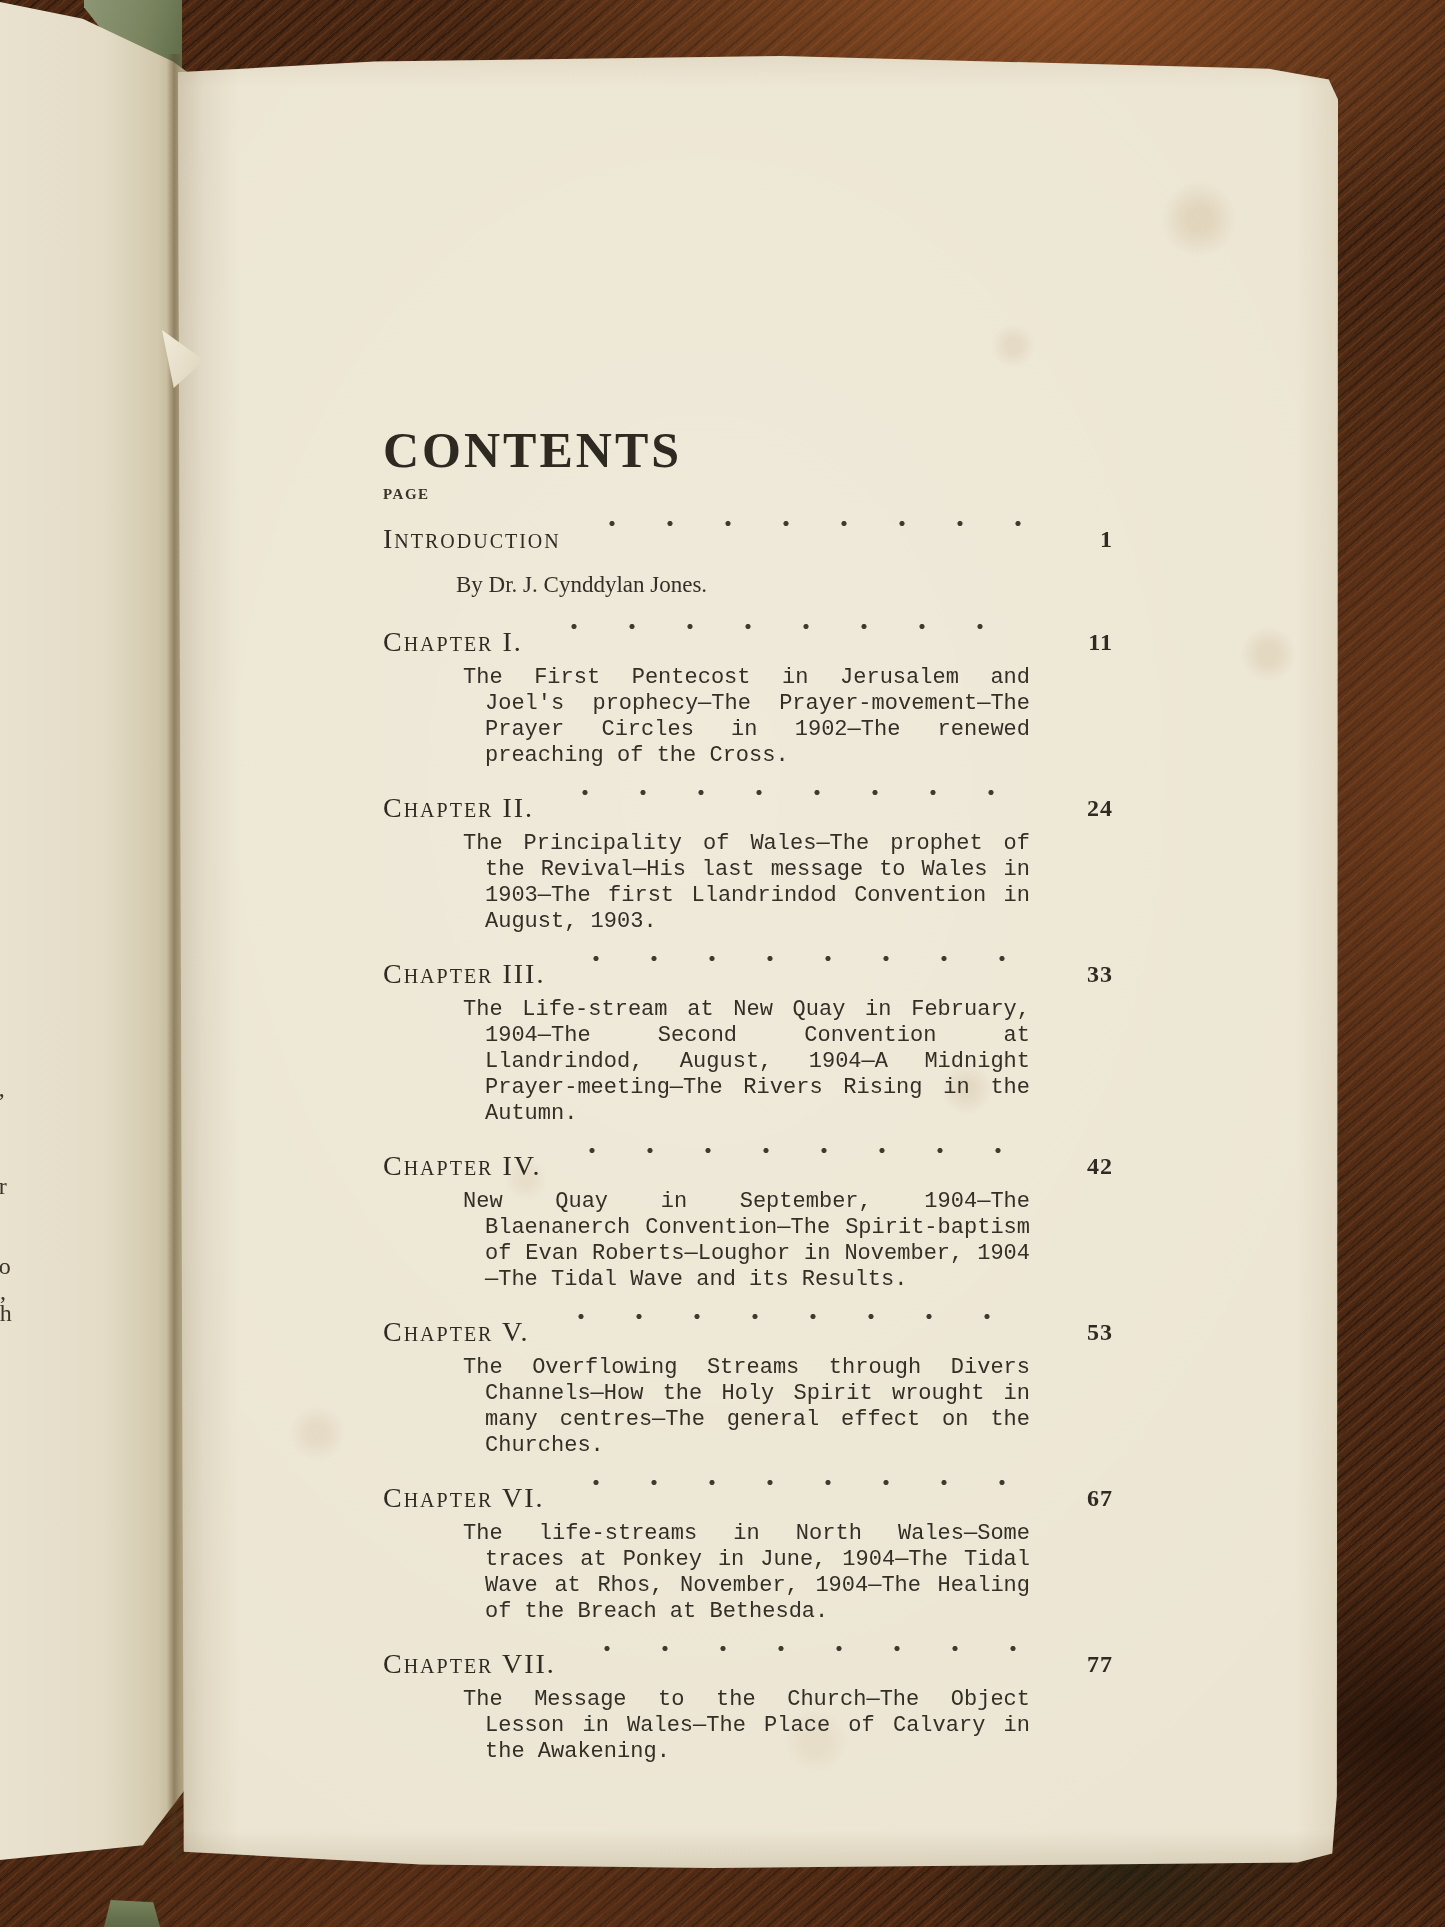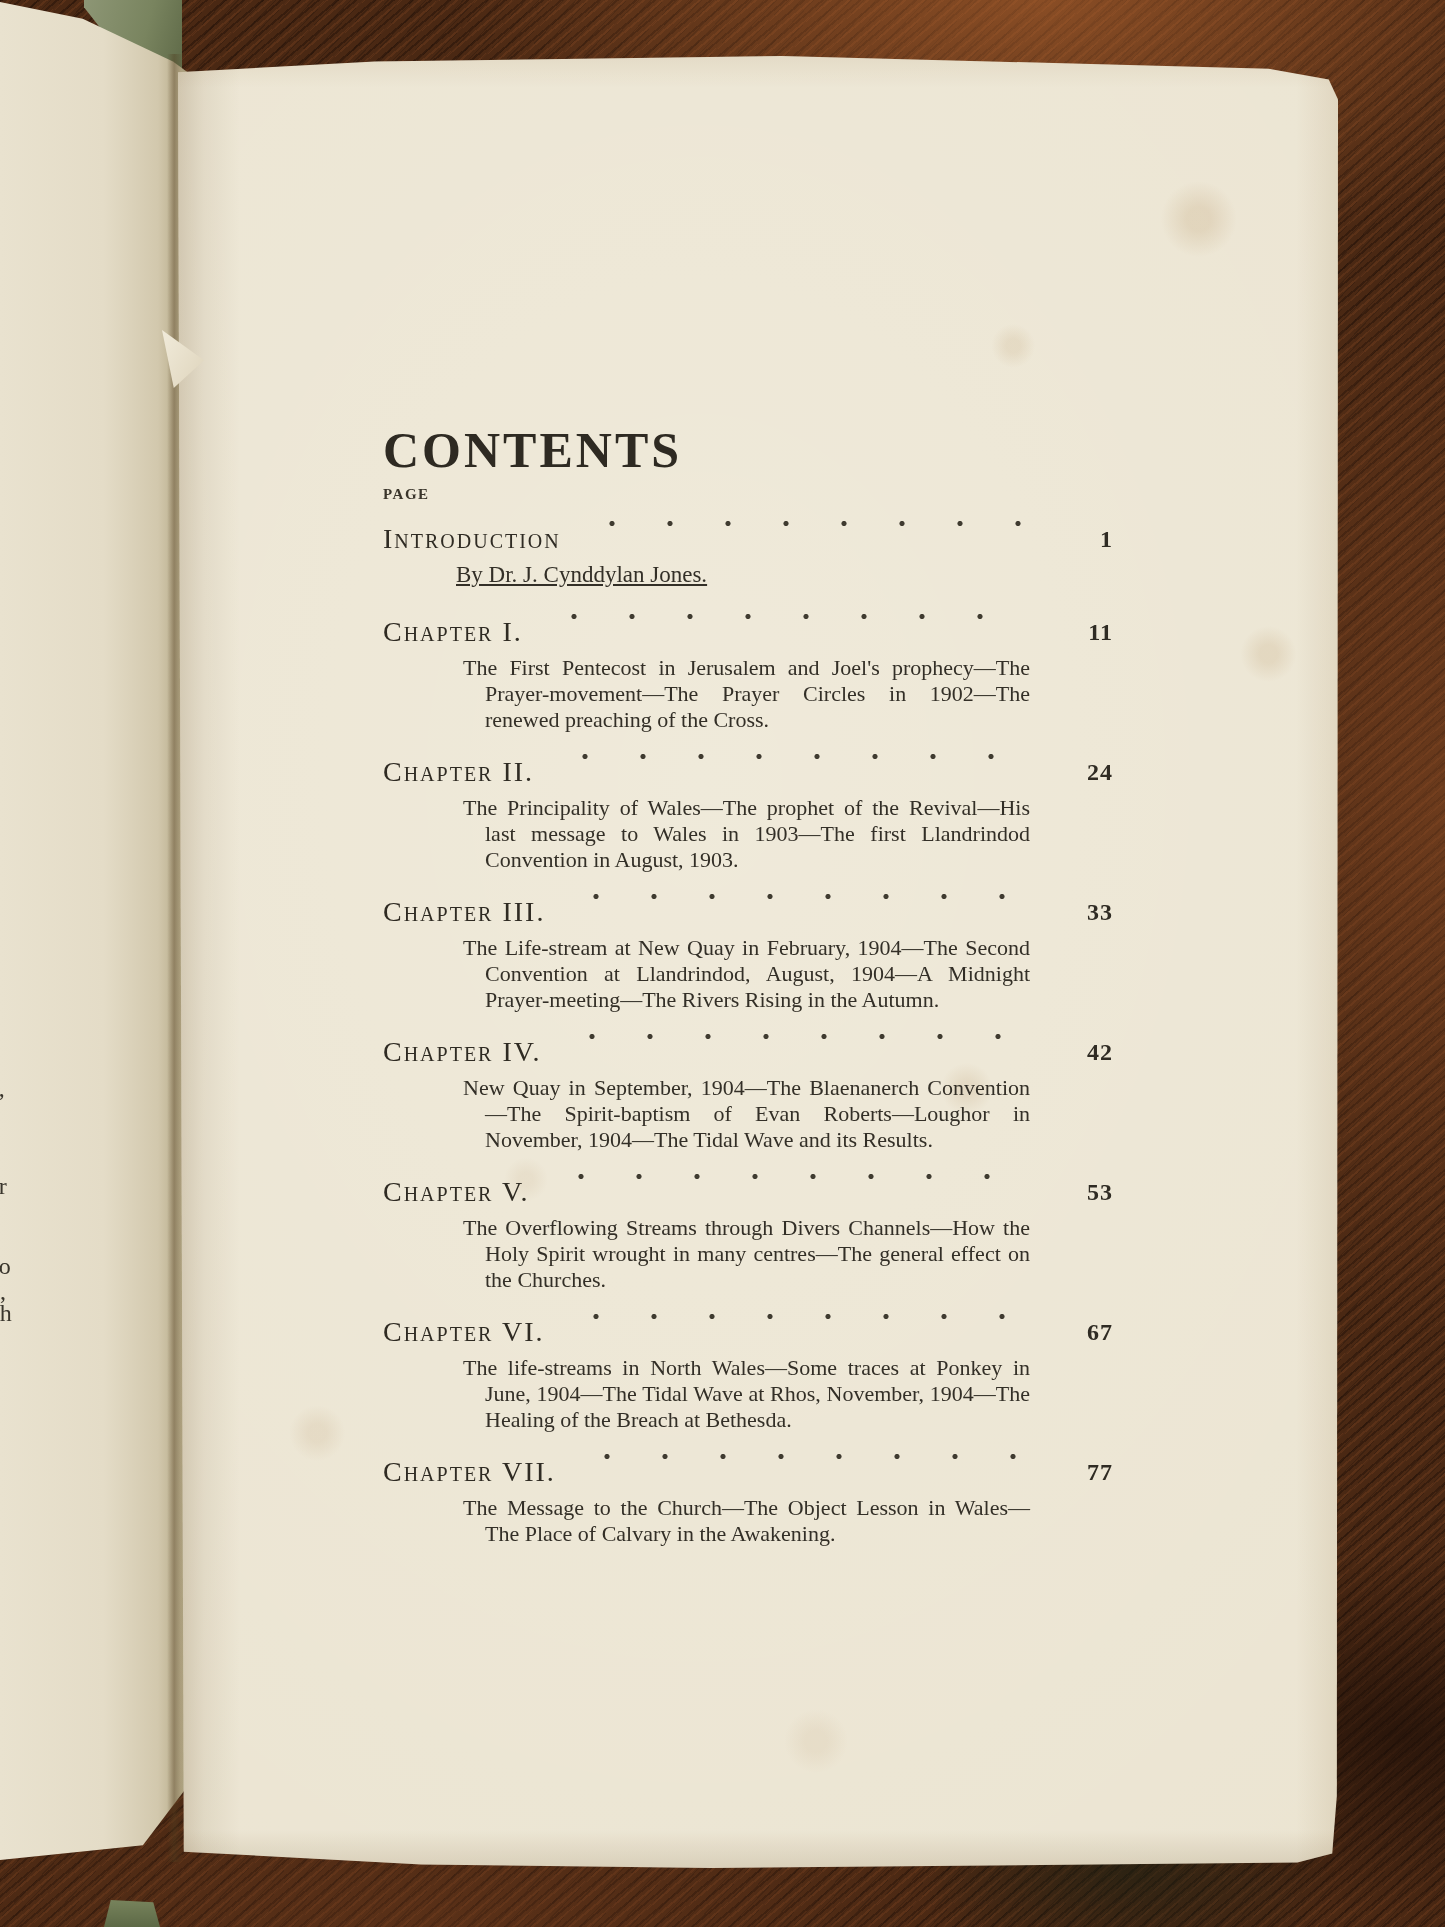--- a/index.html
+++ b/index.html
@@ -84,24 +84,24 @@
   .toc-entry.intro { margin-top:18px; margin-bottom:26px; }
   .toc-row { display:flex; align-items:flex-start; font-size:28px; line-height:36px; }
   .toc-label { font-variant:small-caps; letter-spacing:2px; white-space:nowrap; font-weight:500; }
   .leader {
     flex:1; height:5px; margin:0 20px 11px 48px;
     background-image:radial-gradient(circle at 3px 2.5px, #46413646 2.2px, rgba(70,65,54,0) 3px),
                      radial-gradient(circle at 3px 2.5px, #3d382e 2.1px, rgba(70,65,54,0) 2.9px);
     background-size:58px 5px; background-repeat:repeat-x;
   }
   .pagenum { min-width:58px; text-align:right; font-size:24px; line-height:36px; letter-spacing:1px; font-weight:bold; }
-  .byline { margin:4px 0 0 73px; font-size:23px; line-height:27px; color:#332f27;text-decoration:underline; }
+  .byline { margin:14px 0 0 73px; font-size:23px; line-height:27px; color:#332f27; }
   .summary {
     margin:5px 0 0 102px; width:545px; text-indent:-22px; text-align:justify;
-    font-size:22px; line-height:26px; color:#332f27;
+    font-size:22px; line-height:26px; color:#332f27;font-family:Liberation Mono, monospace;
   }
 </style>
 </head>
 <body>
 
 <div class="scene">
   <div class="wood"></div>
 
   <div class="cover-top"></div>
   <div class="cover-bottom"></div>

